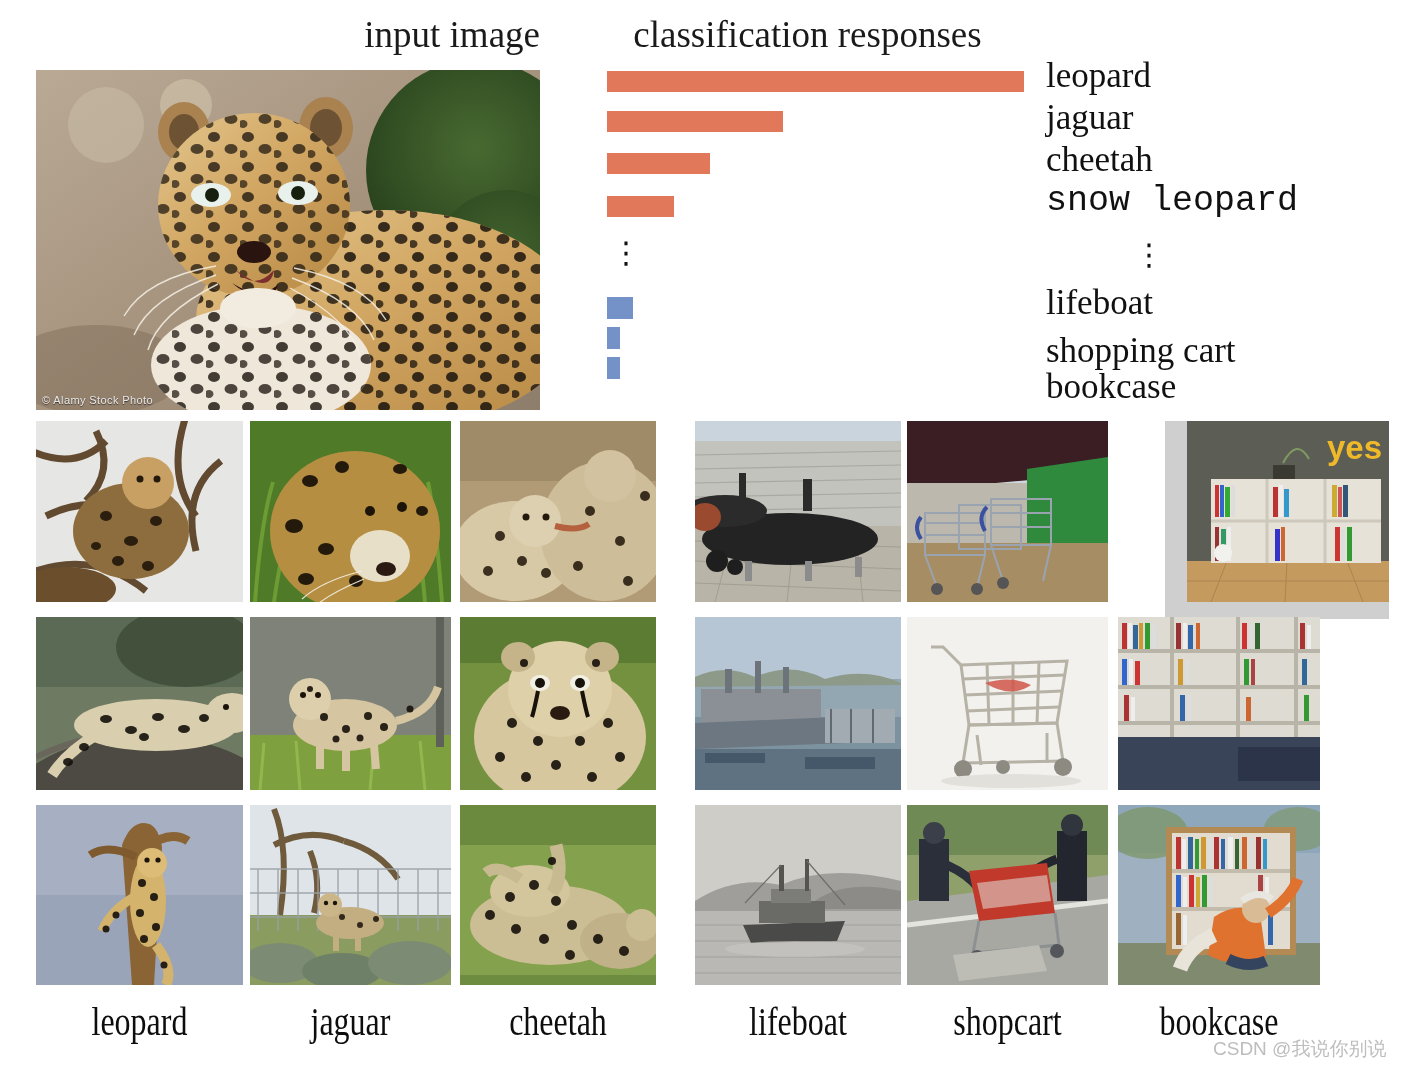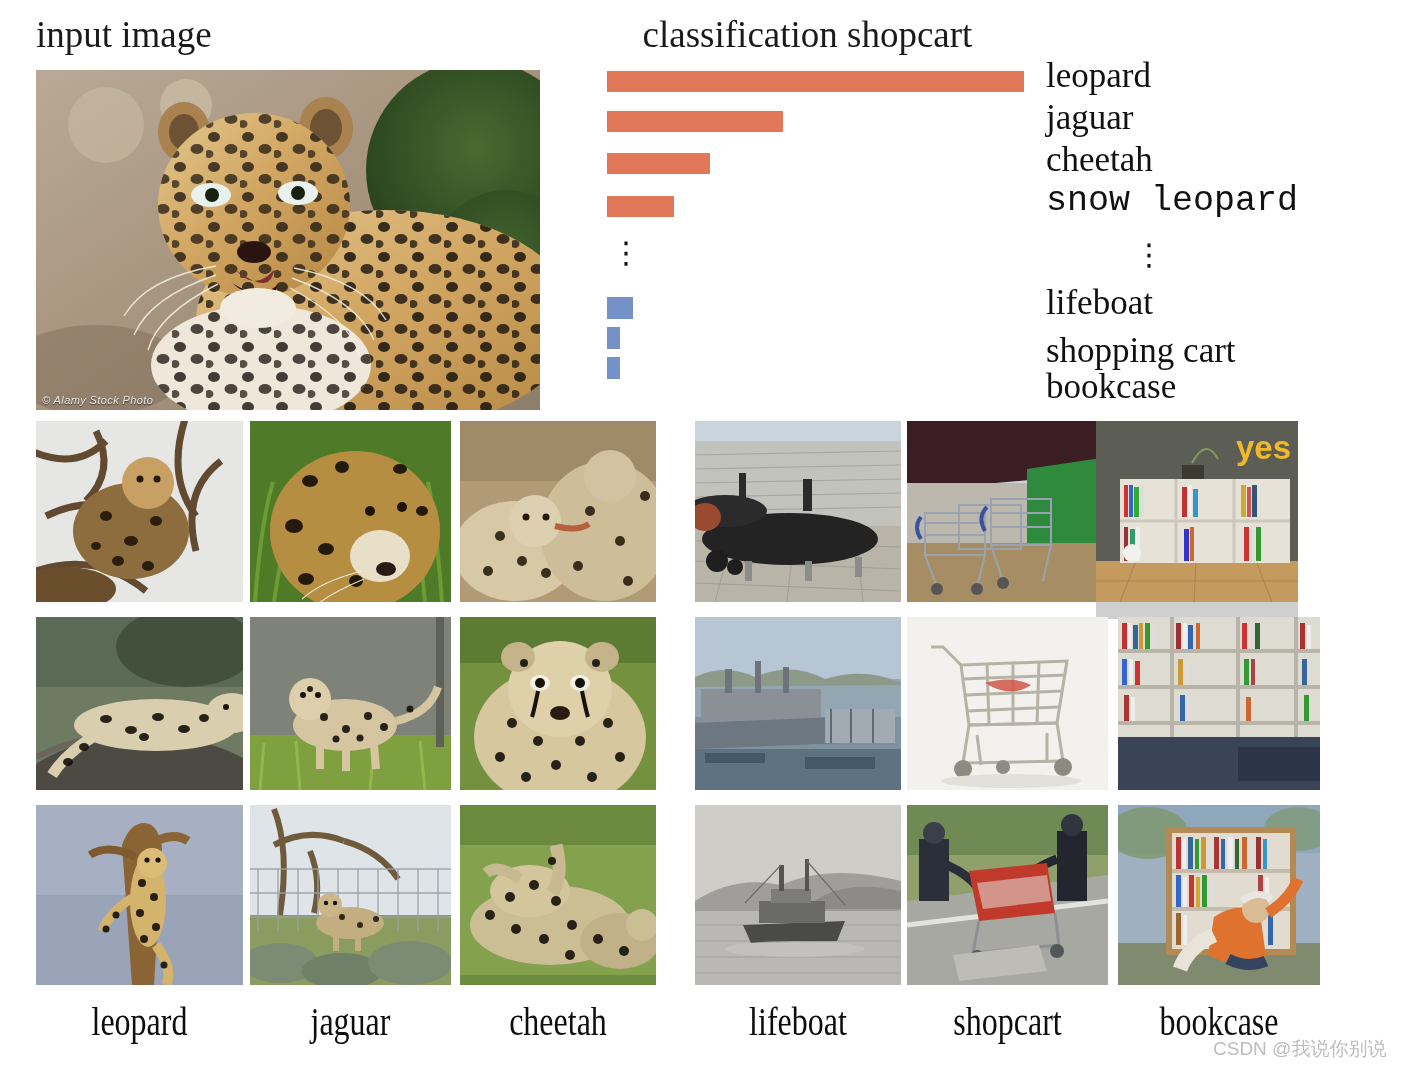--- a/index.html
+++ b/index.html
@@ -2,30 +2,30 @@
 <html><head>
 <meta charset="utf-8">
 <style>
   html,body{margin:0;padding:0;background:#ffffff;}
   body{width:1406px;height:1067px;position:relative;overflow:hidden;
        font-family:"Liberation Serif","DejaVu Serif",serif;color:#111;}
 
   
   .hdr{position:absolute;font-size:37px;line-height:1;color:#1a1a1a;
        font-family:"Liberation Serif","DejaVu Serif",serif;white-space:nowrap;}
-  #input-title{left:36px;top:16px;width:504px;text-align:left;}
+  #input-title{left:36px;top:16px;width:504px;text-align:right;}
   #resp-title{left:575px;top:16px;width:465px;text-align:center;}
 
   
   #input-image{position:absolute;left:36px;top:70px;width:504px;height:340px;
      overflow:hidden;}
   .photo{position:absolute;inset:0;overflow:hidden;}
   .wm-alamy{position:absolute;left:6px;bottom:4px;font-size:11px;color:#e8e8e8;
      font-family:"Liberation Sans","DejaVu Sans",sans-serif;letter-spacing:.4px;
-     text-shadow:0 1px 1px rgba(0,0,0,.6);font-style:italic;}
+     text-shadow:0 1px 1px rgba(0,0,0,.6);}
 
   
   #bar-chart{position:absolute;left:607px;top:60px;width:430px;height:345px;}
   .bar{position:absolute;left:0;}
   
   #label-col{position:absolute;left:1046px;top:58px;width:360px;}
   .clabel{position:absolute;left:0;font-size:35px;line-height:1;white-space:nowrap;
           color:#111;}
   .vdots{position:absolute;font-size:30px;line-height:1;letter-spacing:0;color:#111;}
 
@@ -39,21 +39,21 @@
      transform:scaleX(.80);transform-origin:center top;}
 
   
   #csdn-watermark{position:absolute;left:1213px;top:1036px;font-size:19px;color:#bdbdbd;
      font-family:"Liberation Sans","DejaVu Sans",sans-serif;white-space:nowrap;}
 </style>
 </head>
 <body>
 
 <div class="hdr" id="input-title">input image</div>
-<div class="hdr" id="resp-title">classification shopcart</div>
+<div class="hdr" id="resp-title">classification responses</div>
 
 <div id="input-image">
   <div class="photo">
     <svg viewBox="0 0 504 340" width="504" height="340" preserveAspectRatio="none">
       <defs>
         <linearGradient id="bgL" x1="0" y1="0" x2="1" y2="1">
           <stop offset="0" stop-color="#b9a995"></stop>
             <stop offset="55%" stop-color="#a4917c"></stop>
           <stop offset="100%" stop-color="#8d7e6b"></stop>
         </linearGradient>
@@ -271,21 +271,21 @@
       <path d="M14 96 q-8 10 0 22"></path>
         <path d="M80 86 q-10 10 -2 24"></path>
     </g>
     <g fill="#555">
         <circle cx="30" cy="168" r="6"></circle>
         <circle cx="70" cy="168" r="6"></circle>
         <circle cx="96" cy="162" r="6"></circle>
       </g>
   </svg>
 </div>
-<div class="cell" style="left:1096px;top:421px;width:202px;height:198px;">
+<div class="cell" style="left:1165px;top:421px;width:202px;height:198px;padding-left:22px;">
   <svg viewBox="0 0 202 181" width="202" height="181" preserveAspectRatio="none">
     <rect width="202" height="181" fill="#5c5e55"></rect>
     <rect y="140" width="202" height="41" fill="#c49a5f"></rect>
     <g stroke="#ab8450" stroke-width="1">
       <line x1="40" y1="140" x2="24" y2="181"></line>
         <line x1="100" y1="140" x2="98" y2="181"></line>
       <line x1="160" y1="140" x2="176" y2="181"></line>
         <line x1="0" y1="160" x2="202" y2="160"></line>
     </g>
     <text x="140" y="38" font-family="Liberation Sans, sans-serif" font-size="33" font-weight="bold" fill="#f0b92a">yes</text>

